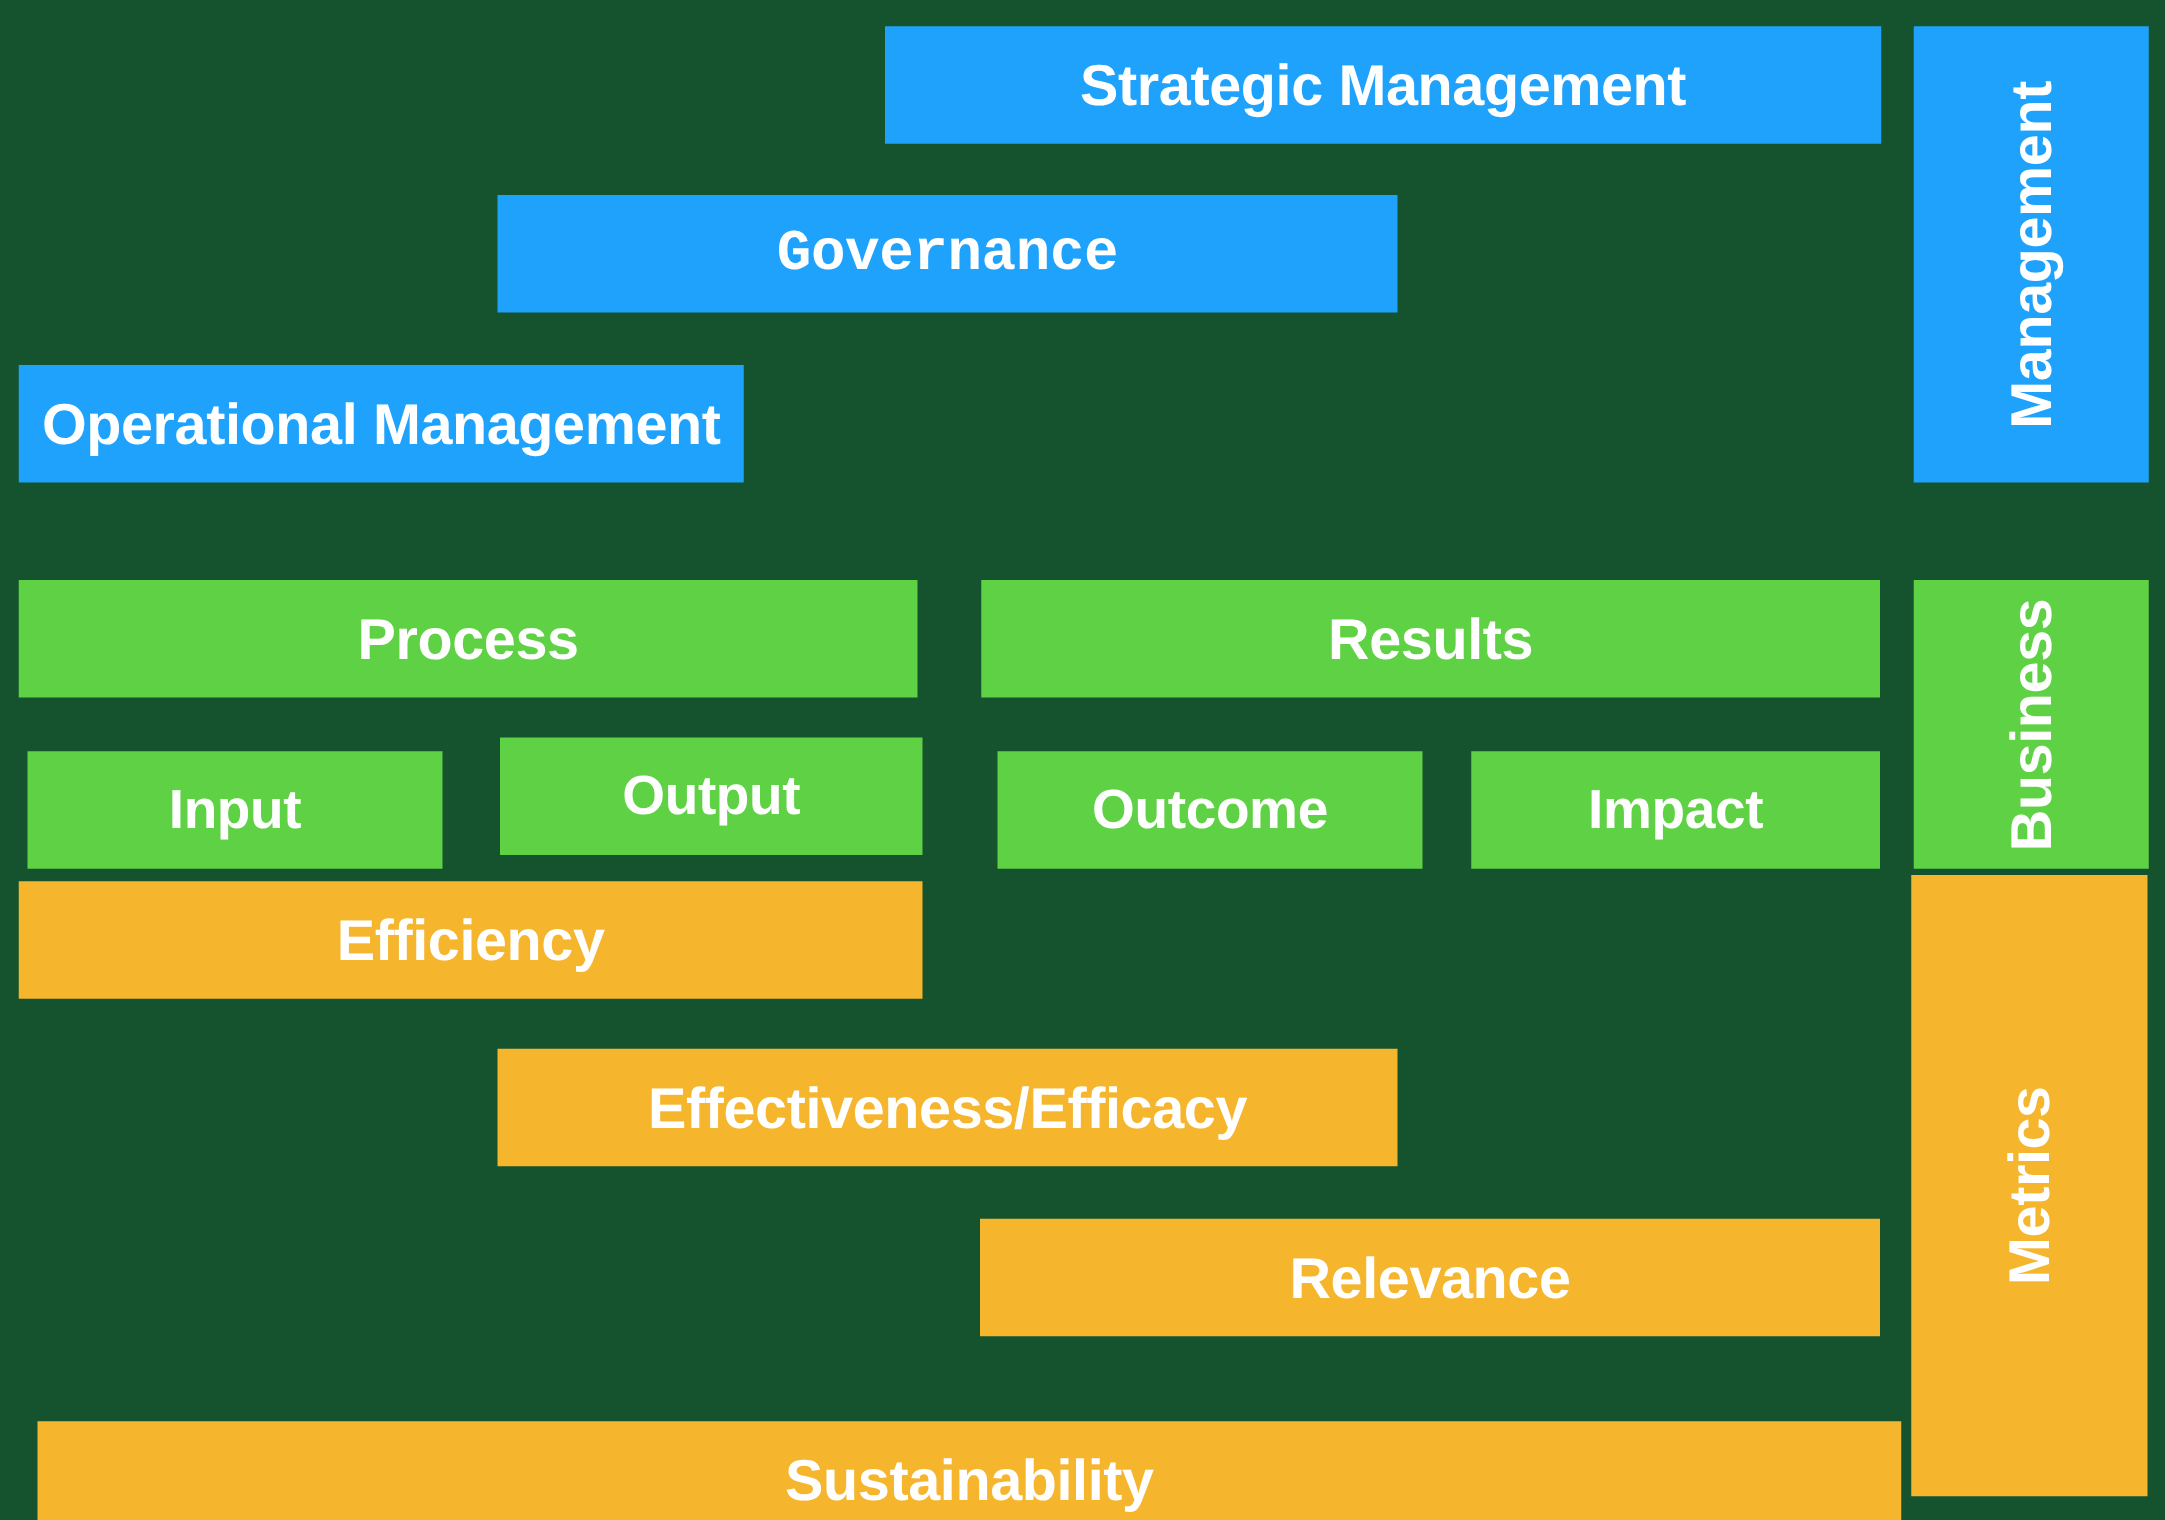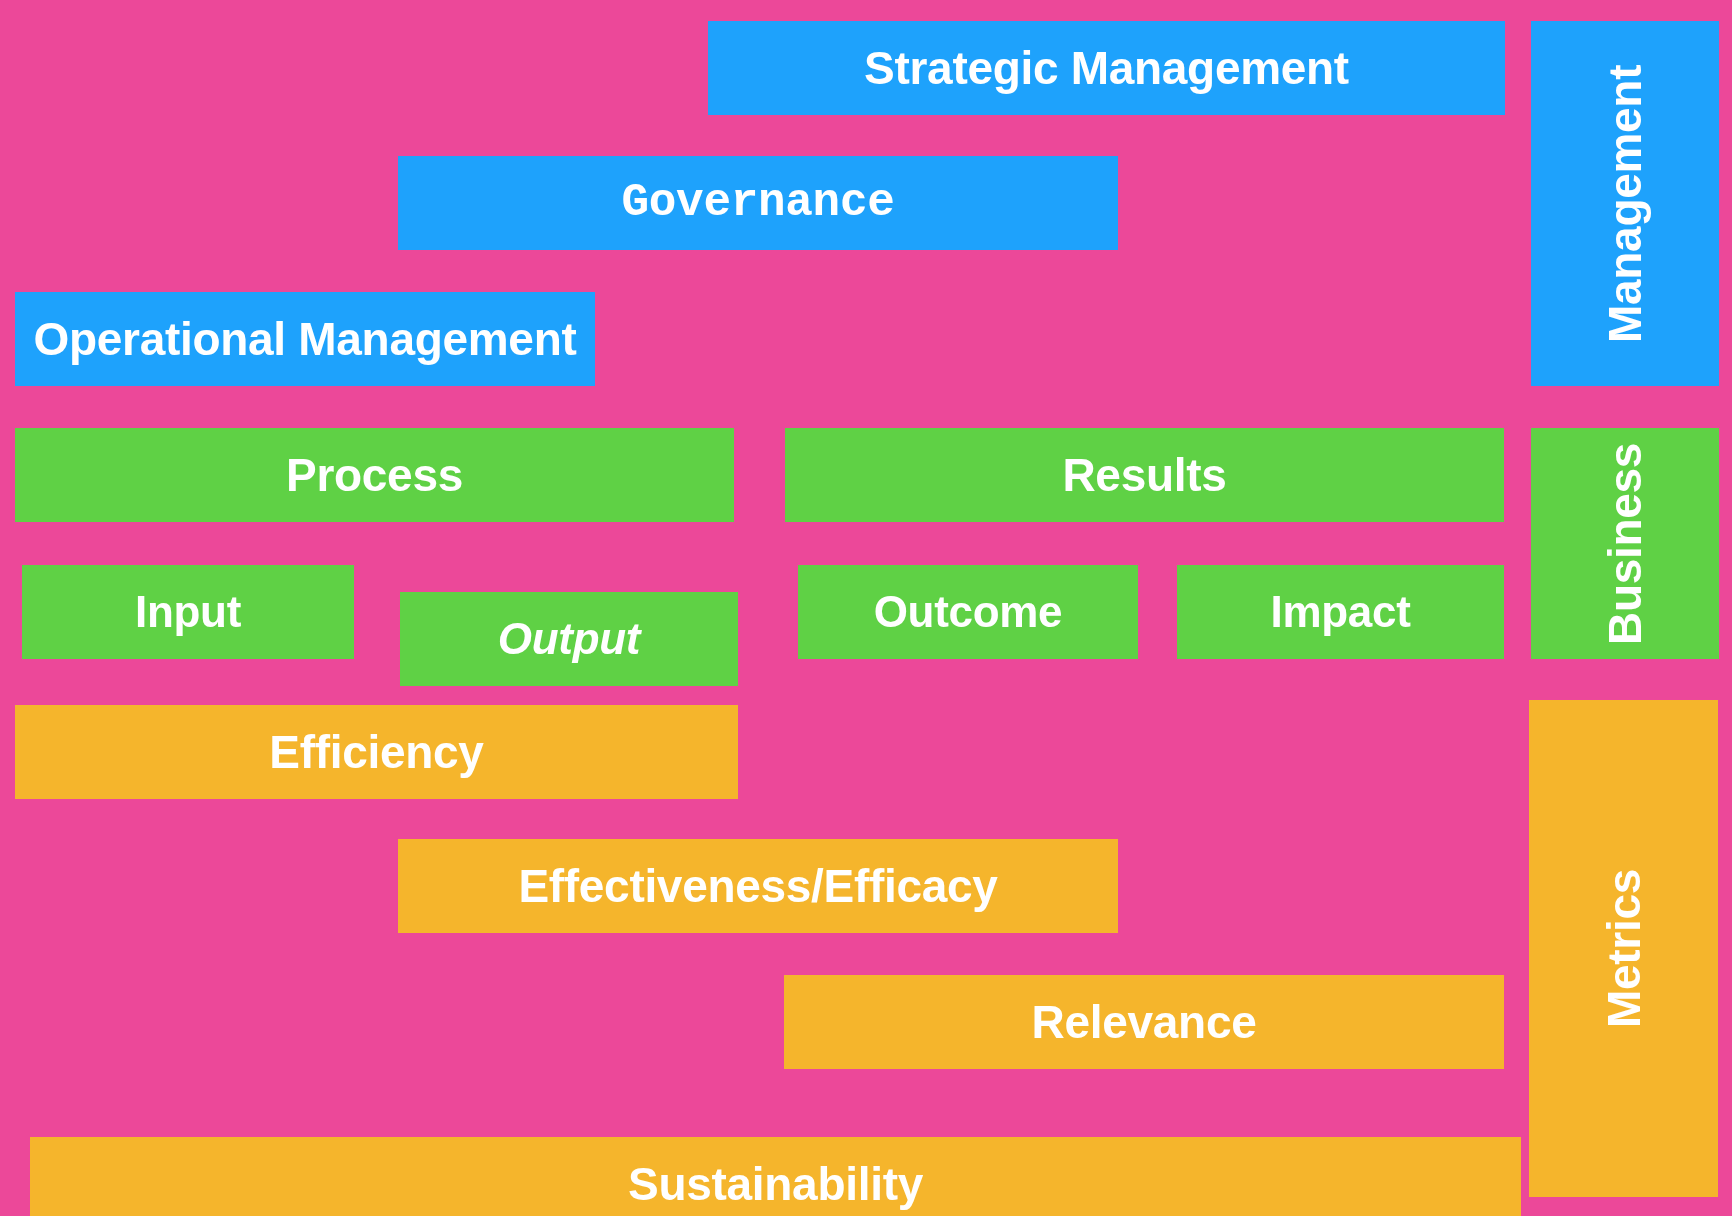--- a/index.html
+++ b/index.html
@@ -7,37 +7,37 @@
     padding: 0;
     background: #ffffff;
   }
   body {
     font-family: "Liberation Sans", sans-serif;
   }
   #canvas {
     position: relative;
     width: 1732px;
     height: 1216px;
-    background: #ec4899;
+    background: #14532d;
     overflow: hidden;
   }
   .bar {
     position: absolute;
     display: flex;
     align-items: center;
     justify-content: center;
     color: #ffffff;
     font-weight: 700;
     letter-spacing: -0.3px;
     line-height: 1;
     box-sizing: border-box;
     -webkit-font-smoothing: antialiased;
   }
   .bar.blue   { background: #1EA2FC; }
-  .bar.green  { background: #5FD145; }
+  .bar.green  { background: #5FD145; margin-top: 36px; }
   .bar.orange { background: #F5B52C; }
 
   
   .lane-bar { font-size: 46px; }
   .lane-bar.sm { font-size: 44px; }
 
   
   .cat-col {
     writing-mode: vertical-rl;
     text-orientation: mixed;
@@ -57,21 +57,21 @@
   <div class="bar blue lane-bar" style="left:15px; top:292px; width:580px; height:94px;">Operational Management</div>
 
   <div class="bar blue cat-col" style="left:1531px; top:21px; width:188px; height:365px;">Management</div>
 
   <div class="bar green lane-bar" style="left:15px; top:428px; width:719px; height:94px;">Process</div>
 
   <div class="bar green lane-bar" style="left:785px; top:428px; width:719px; height:94px;">Results</div>
 
   <div class="bar green lane-bar sm" style="left:22px; top:565px; width:332px; height:94px;">Input</div>
 
-  <div class="bar green lane-bar sm" style="left:400px; top:592px; width:338px; height:94px;font-style:italic;">Output</div>
+  <div class="bar green lane-bar sm" style="left:400px; top:554px; width:338px; height:94px;">Output</div>
 
   <div class="bar green lane-bar sm" style="left:798px; top:565px; width:340px; height:94px;">Outcome</div>
 
   <div class="bar green lane-bar sm" style="left:1177px; top:565px; width:327px; height:94px;">Impact</div>
 
   <div class="bar green cat-col" style="left:1531px; top:428px; width:188px; height:231px;">Business</div>
 
   <div class="bar orange lane-bar" style="left:15px; top:705px; width:723px; height:94px;">Efficiency</div>
 
   <div class="bar orange lane-bar" style="left:398px; top:839px; width:720px; height:94px;">Effectiveness/Efficacy</div>

